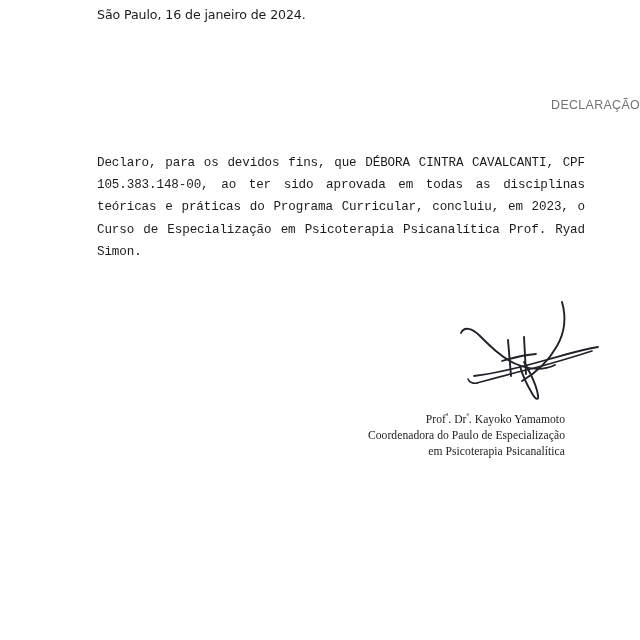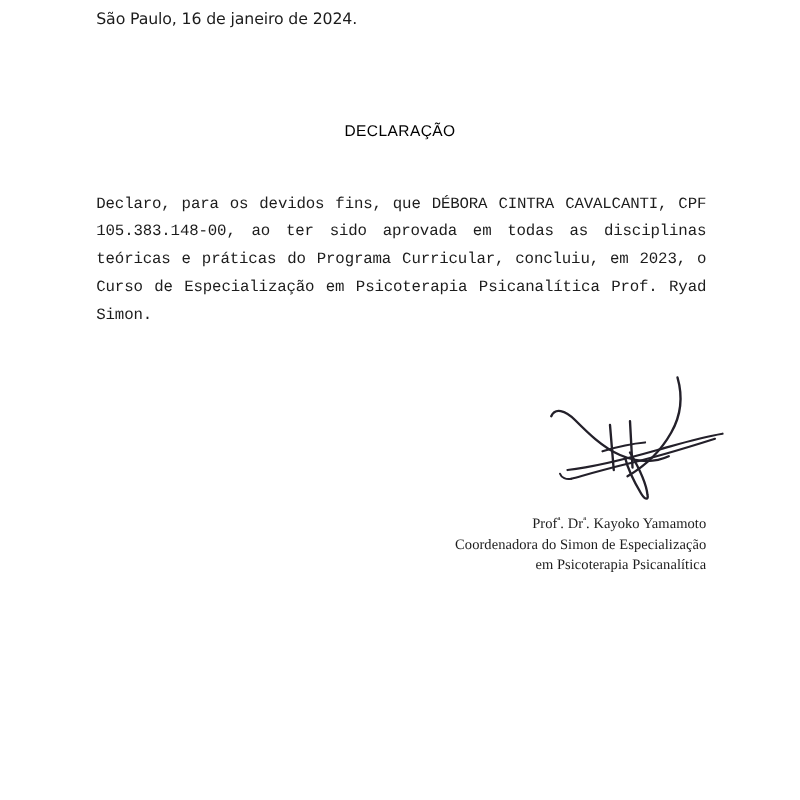--- a/index.html
+++ b/index.html
@@ -15,20 +15,21 @@
     overflow: hidden;
     font-family: "DejaVu Sans", sans-serif;
     color: #1a1a1a;
     -webkit-font-smoothing: antialiased;
   }
 
   .page {
     position: absolute;
     inset: 0;
     background: #ffffff;
+    margin-left: 20px;
   }
 
   
   .date-line {
     position: absolute;
     left: 77px;
     top: 6px;
     font-family: "DejaVu Sans", sans-serif;
     font-size: 12.6px;
     line-height: 18px;
@@ -36,25 +37,25 @@
     letter-spacing: -0.1px;
     white-space: nowrap;
   }
 
   
   .heading {
     position: absolute;
     left: 0;
     right: 0;
     top: 98px;
-    text-align: center;
+    text-align: right;
     font-family: "Liberation Sans", sans-serif;
     font-size: 12.4px;
     letter-spacing: 0.35px;
-    color: #000000;
+    color: #737373;
   }
 
   
   .body-block {
     position: absolute;
     left: 77px;
     top: 152px;
     width: 488px;
   }
   .body-par {
@@ -146,17 +147,17 @@
       <path d="M134 63 C112 70, 86 78, 60 84 C44 88, 30 92, 19 95" stroke-width="1.7"></path>
 
       <path d="M44 73 C54 70, 66 67, 78 66" stroke-width="1.8"></path>
 
       <path d="M19 95 C15 96, 11 94, 10 91" stroke-width="1.6"></path>
     </svg>
   </div>
 
   <div class="sig-block">
     <div><span>Prof</span><span class="ord">ª</span><span>. Dr</span><span class="ord">ª</span><span>. Kayoko Yamamoto</span></div>
-    <div>Coordenadora do Simon de Especialização</div>
+    <div>Coordenadora do Paulo de Especialização</div>
     <div>em Psicoterapia Psicanalítica</div>
   </div>
 
 </div>
 
 </body></html>

